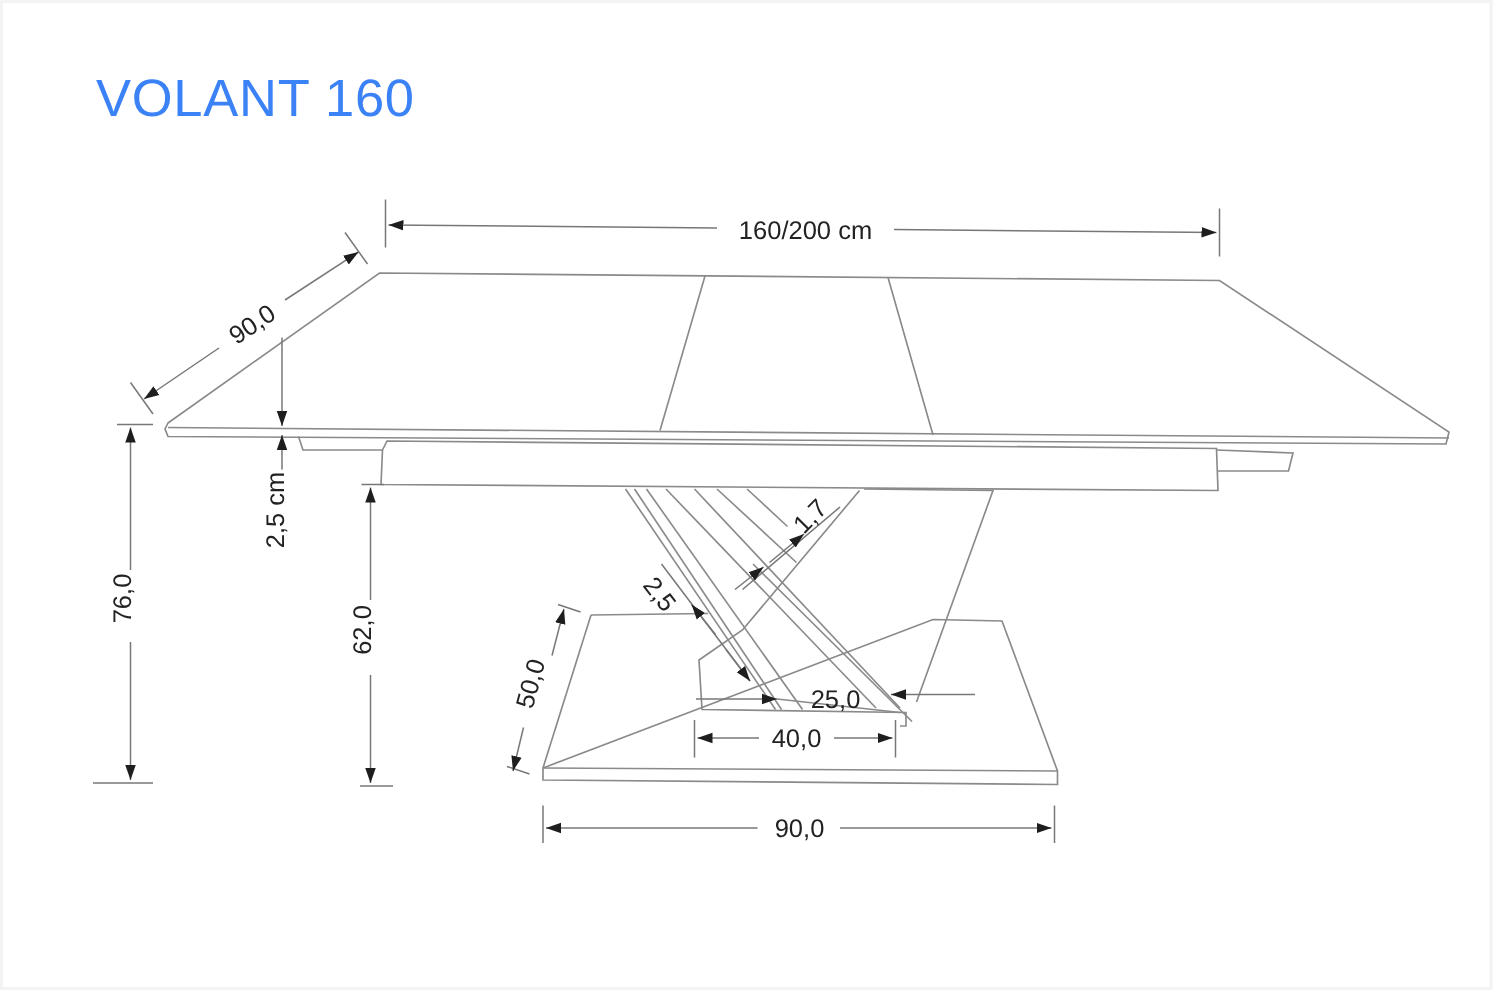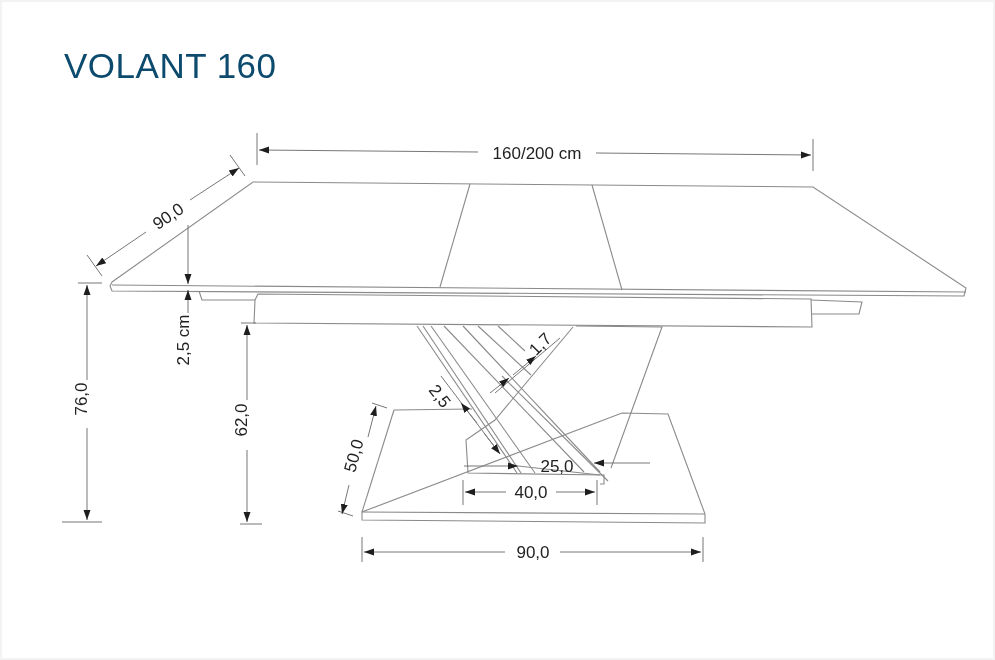--- a/index.html
+++ b/index.html
@@ -1,18 +1,18 @@
 <!DOCTYPE html>
 <html><head>
   <meta charset="utf-8">
   <style>
     html, body { margin: 0; padding: 0; background: #f3f3f3; }
     body { width: 995px; height: 660px; overflow: hidden; font-family: "Liberation Sans", sans-serif; }
     .sheet { position: absolute; left: 2px; top: 2px; width: 991px; height: 656px; background: #ffffff; }
-    .title { position: absolute; left: 62px; top: 44px; font-size: 35px; color: #0c4a6e; letter-spacing: 0.5px; margin: 0; font-weight: normal; }
+    .title { position: absolute; left: 62px; top: 44px; font-size: 35px; color: #3b82f6; letter-spacing: 0.5px; margin: 0; font-weight: normal; }
     svg { position: absolute; left: 0; top: 0; }
     .line { stroke: #8a8a8a; stroke-width: 1.1; fill: none; }
     .dim { stroke: #777777; stroke-width: 1; fill: none; }
     .arrow { fill: #1e1e1e; stroke: none; }
     .label { font-family: "Liberation Sans", sans-serif; font-size: 17px; fill: #222222; }
   </style>
 </head>
 <body>
 
 <div class="sheet">

